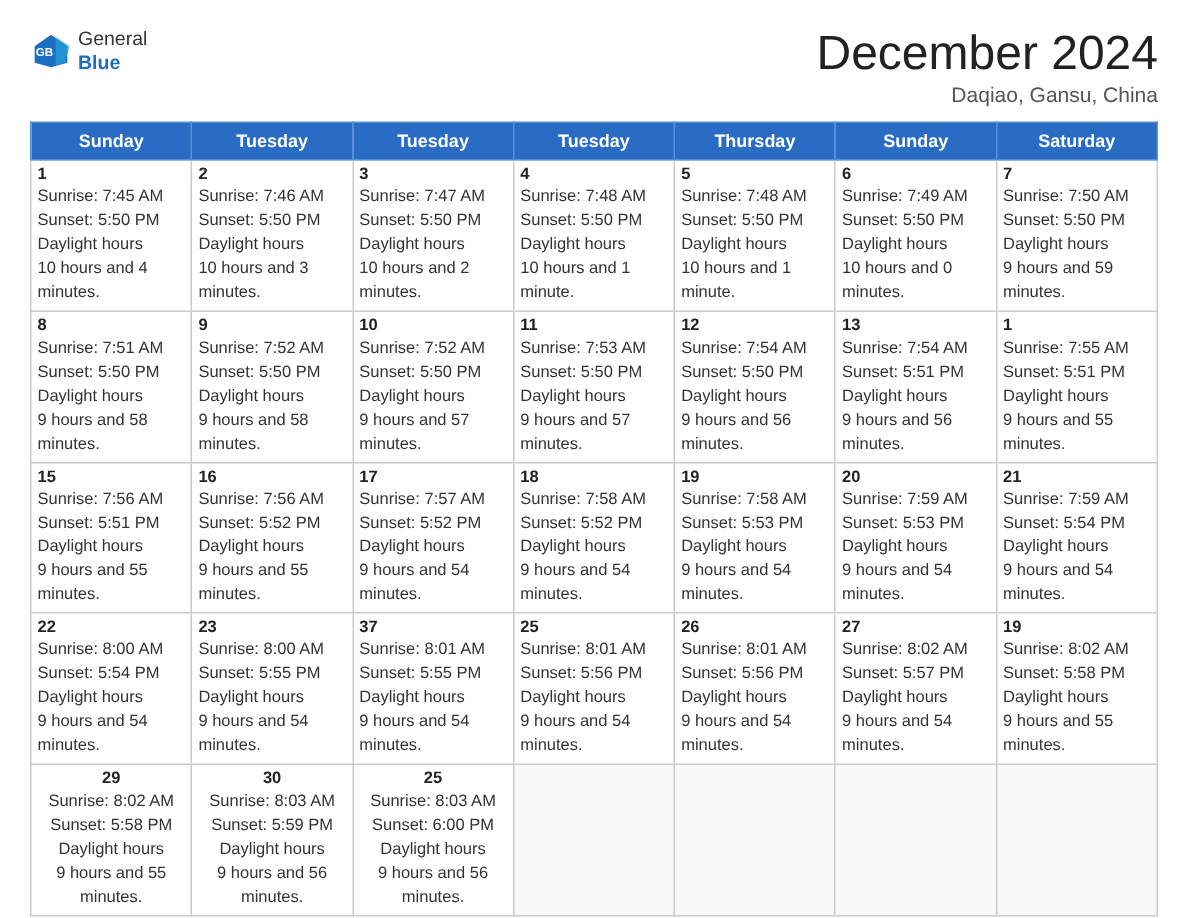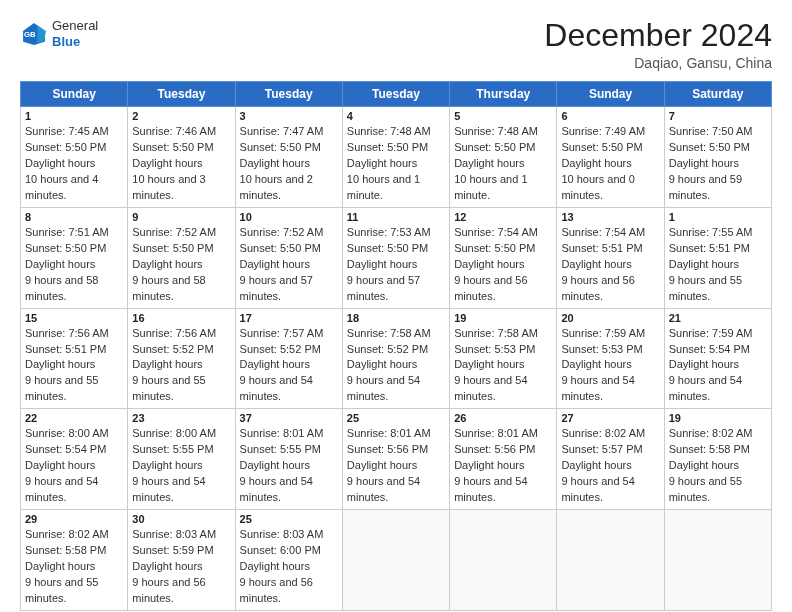--- a/index.html
+++ b/index.html
@@ -72,20 +72,21 @@
       border: 1px solid #ccc;
       vertical-align: top;
       padding: 3px 4px;
       font-size: 9.2px;
       color: #222;
       background: #fff;
       height: 88px;
     }
     .calendar tr:last-child td {
       height: 80px;
+      text-align: center;
     }
     .calendar td.empty {
       background: #f9f9f9;
     }
     .day-num {
       font-size: 11px;
       font-weight: 600;
       display: block;
       margin-bottom: 2px;
     }

